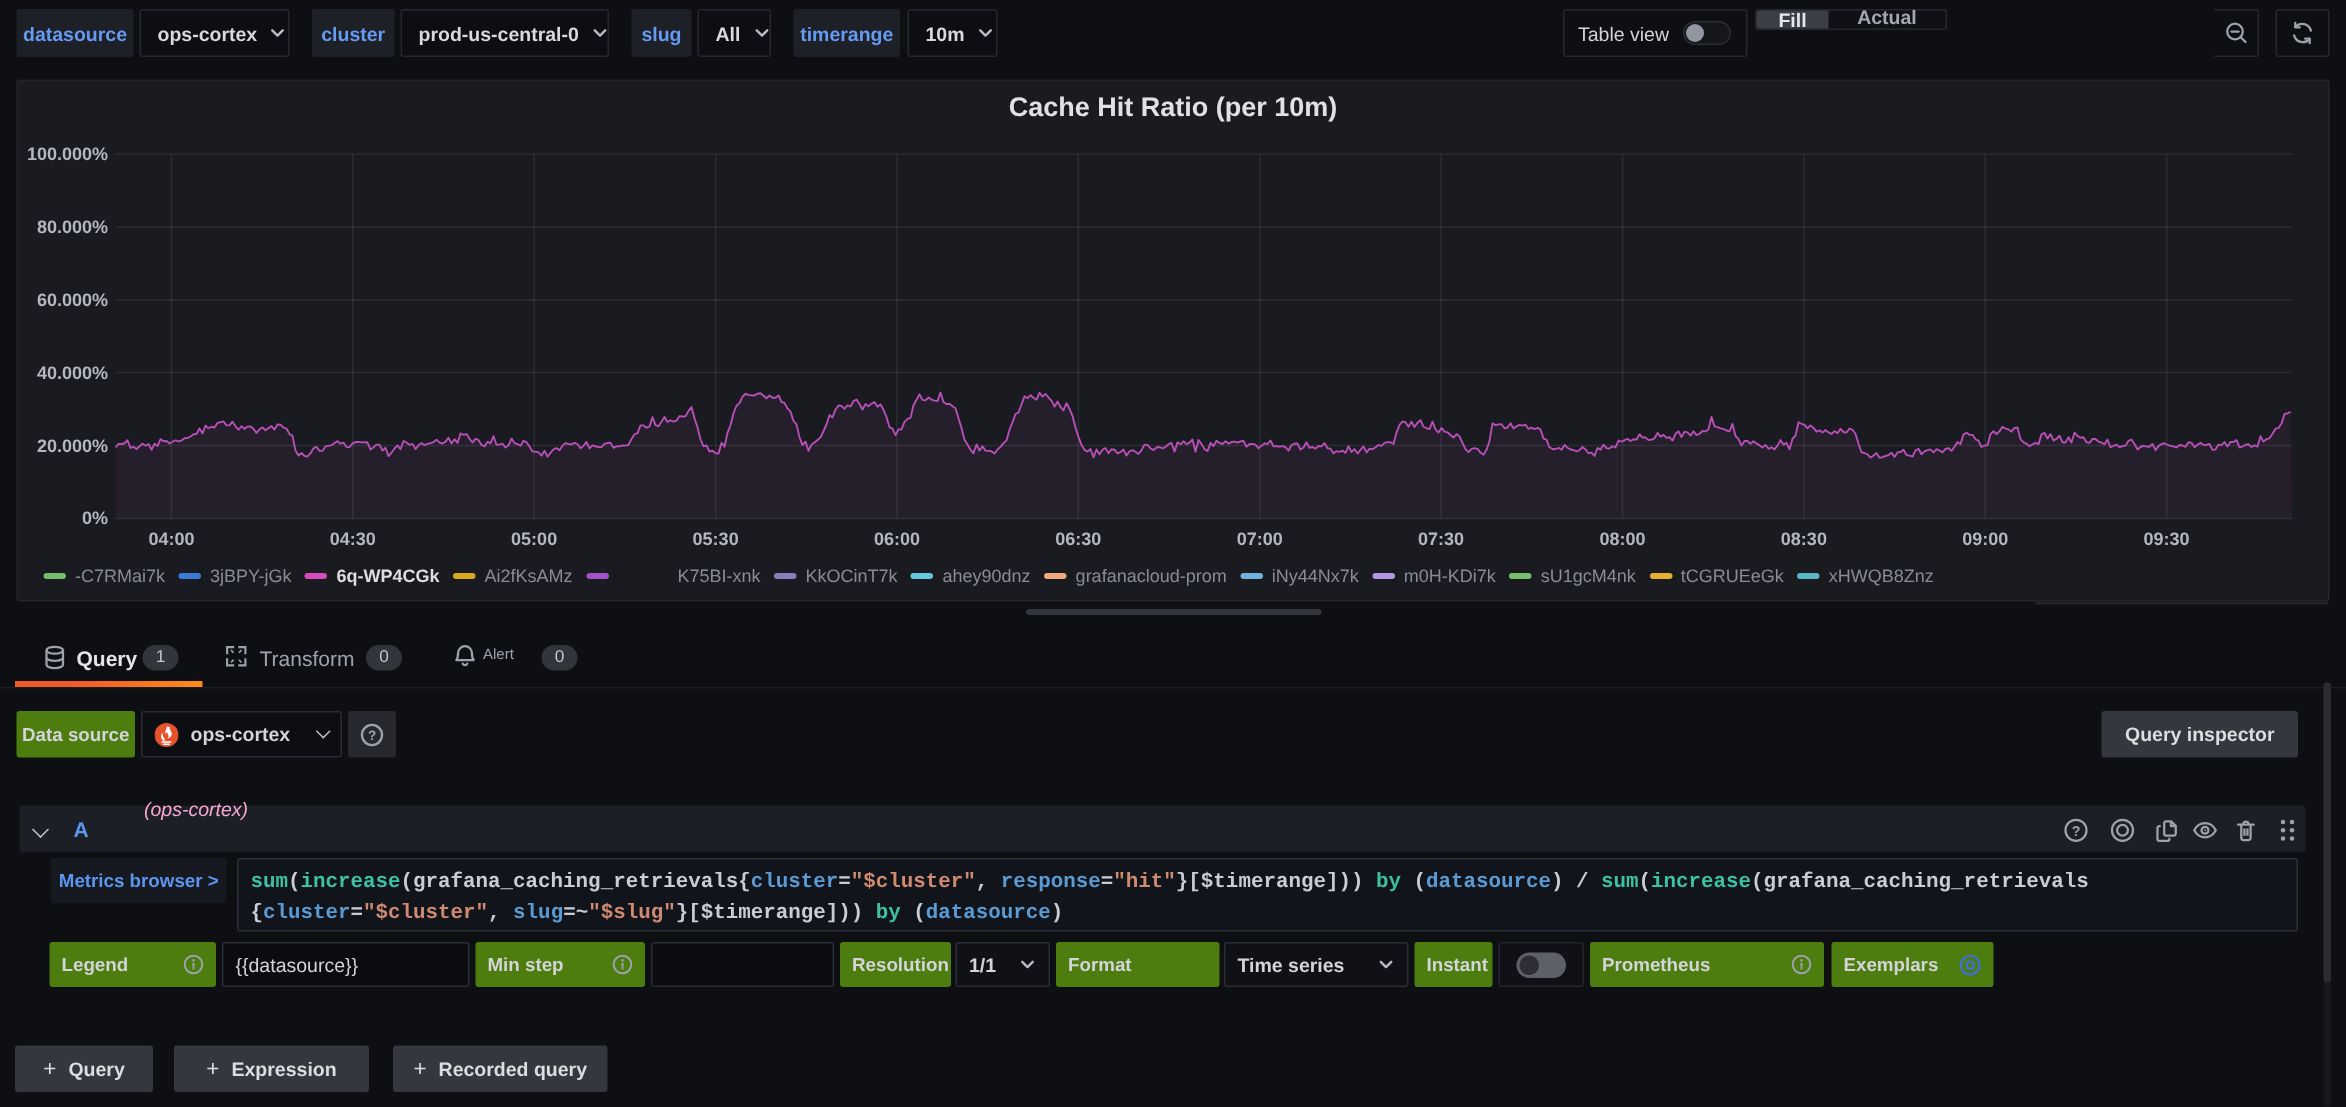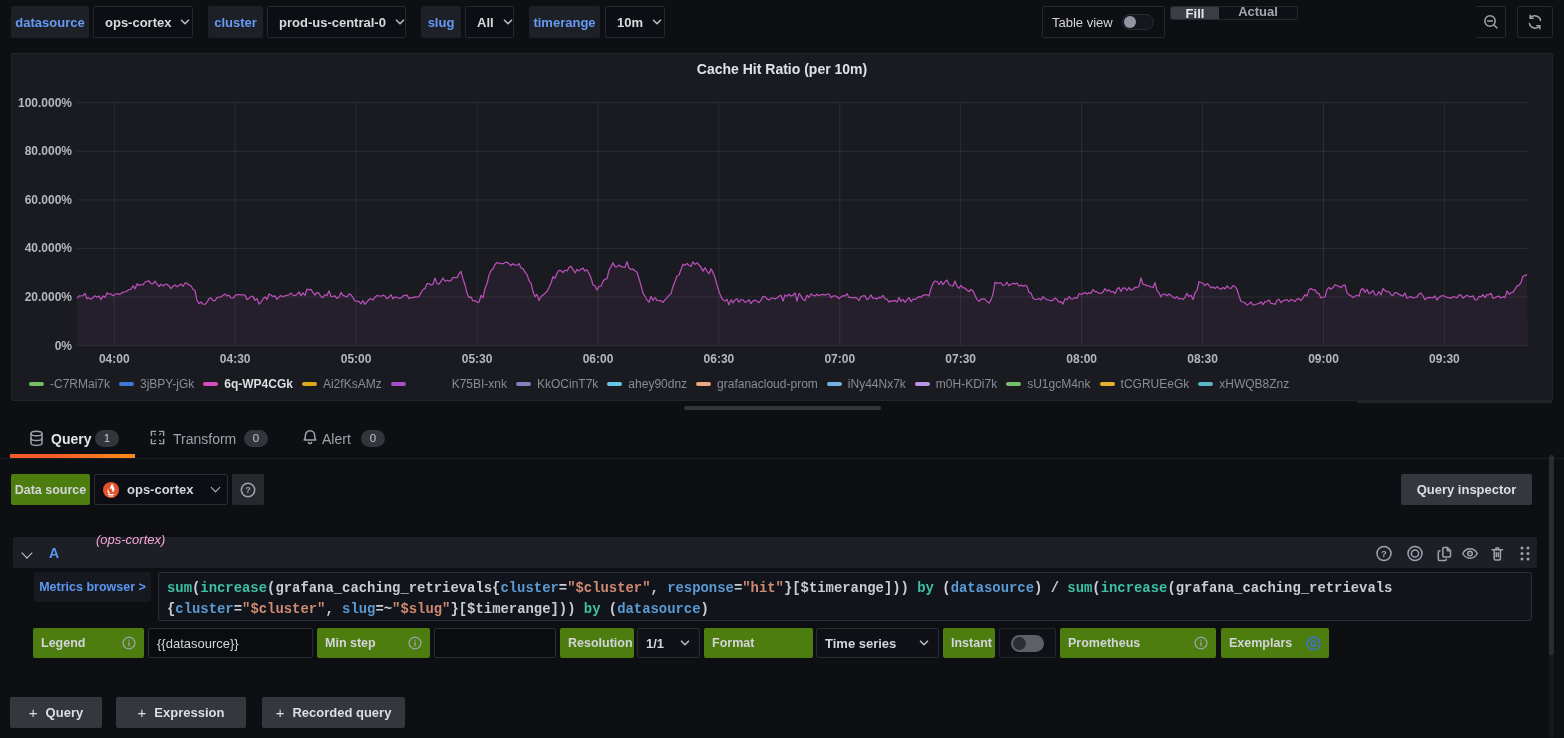--- a/index.html
+++ b/index.html
@@ -59,21 +59,21 @@
   <svg width="16" height="16" viewBox="0 0 16 16">
         <path d="M13.6 6.4A6 6 0 0 0 3.2 4.0" class="ico" stroke-linecap="round"></path>
         <path d="M3.2 1.2v3h3" class="ico" stroke-linecap="round" stroke-linejoin="round"></path>
         <path d="M2.4 9.6a6 6 0 0 0 10.4 2.4" class="ico" stroke-linecap="round"></path>
         <path d="M12.8 14.8v-3h-3" class="ico" stroke-linecap="round" stroke-linejoin="round"></path>
       </svg>
 </div>
 
 
 <div class="abs" style="left:11px;top:53px;width:1542px;height:348px;background:#191b20;border:1px solid #23252b;border-radius:2px;"></div>
-<div class="abs" style="left:11px;top:61px;width:1542px;height:17px;text-align:center;font-size:14px;font-weight:bold;color:#dfe1e6;">Cache Hit Ratio (per 10m)</div>
+<div class="abs" style="left:11px;top:61px;width:1542px;height:17px;text-align:center;font-size:18px;font-weight:bold;color:#dfe1e6;">Cache Hit Ratio (per 10m)</div>
 <svg id="chart" class="abs" style="left:0;top:0;" width="1564" height="738" viewBox="0 0 1564 738">
       <path d="M77.0 298.2 L79.0 295.9 L81.0 296.0 L83.0 295.5 L85.0 293.5 L87.0 298.6 L89.0 297.9 L91.0 299.3 L93.0 297.5 L95.0 295.8 L97.0 297.2 L99.0 296.0 L101.0 299.8 L103.0 295.9 L105.0 297.4 L107.0 292.7 L109.0 294.2 L111.0 294.0 L113.0 295.7 L115.0 294.5 L117.0 293.5 L119.0 294.3 L121.0 293.7 L123.0 292.1 L125.0 292.0 L127.0 291.0 L129.0 289.5 L131.0 289.3 L133.0 285.7 L135.0 288.9 L137.0 283.8 L139.0 285.5 L141.0 284.5 L143.0 285.0 L145.0 282.0 L147.0 281.4 L149.0 280.9 L151.0 283.6 L153.0 283.6 L155.0 281.1 L157.0 284.2 L159.0 286.5 L161.0 284.1 L163.0 285.9 L165.0 284.4 L167.0 284.3 L169.0 285.9 L171.0 288.6 L173.0 286.2 L175.0 284.9 L177.0 286.8 L179.0 285.4 L181.0 284.1 L183.0 286.4 L185.0 283.0 L187.0 283.2 L189.0 285.0 L191.0 285.8 L193.0 289.3 L195.0 290.6 L197.0 300.4 L199.0 303.6 L201.0 302.0 L203.0 304.0 L205.0 304.3 L207.0 302.1 L209.0 298.9 L211.0 297.8 L213.0 300.6 L215.0 300.6 L217.0 297.6 L219.0 297.2 L221.0 296.8 L223.0 295.3 L225.0 294.1 L227.0 295.8 L229.0 295.1 L231.0 298.0 L233.0 298.1 L235.0 295.6 L237.0 294.7 L239.0 294.6 L241.0 294.9 L243.0 294.8 L245.0 295.0 L247.0 299.7 L249.0 298.2 L251.0 296.4 L253.0 296.4 L255.0 300.4 L257.0 298.5 L259.0 304.1 L261.0 301.8 L263.0 299.0 L265.0 296.9 L267.0 299.5 L269.0 294.0 L271.0 295.0 L273.0 296.6 L275.0 295.9 L277.0 299.4 L279.0 296.9 L281.0 295.4 L283.0 296.8 L285.0 295.9 L287.0 295.4 L289.0 294.8 L291.0 293.1 L293.0 295.1 L295.0 295.7 L297.0 294.4 L299.0 291.9 L301.0 295.6 L303.0 292.8 L305.0 295.3 L307.0 289.0 L309.0 289.9 L311.0 289.4 L313.0 292.5 L315.0 295.0 L317.0 292.4 L319.0 293.4 L321.0 296.6 L323.0 297.7 L325.0 294.5 L327.0 295.6 L329.0 290.8 L331.0 296.5 L333.0 296.4 L335.0 295.8 L337.0 298.4 L339.0 296.9 L341.0 292.4 L343.0 295.4 L345.0 296.1 L347.0 297.2 L349.0 293.9 L351.0 294.8 L353.0 297.7 L355.0 301.0 L357.0 301.1 L359.0 301.5 L361.0 303.8 L363.0 300.5 L365.0 304.4 L367.0 301.9 L369.0 299.5 L371.0 298.7 L373.0 300.1 L375.0 297.1 L377.0 295.4 L379.0 296.0 L381.0 296.2 L383.0 295.2 L385.0 296.0 L387.0 298.8 L389.0 297.2 L391.0 294.6 L393.0 298.9 L395.0 296.9 L397.0 297.5 L399.0 298.1 L401.0 298.1 L403.0 295.9 L405.0 295.3 L407.0 295.1 L409.0 298.6 L411.0 297.6 L413.0 297.6 L415.0 296.9 L417.0 297.1 L419.0 296.5 L421.0 292.6 L423.0 289.5 L425.0 288.7 L427.0 283.6 L429.0 283.6 L431.0 285.2 L433.0 284.3 L435.0 278.1 L437.0 283.4 L439.0 284.2 L441.0 281.1 L443.0 278.0 L445.0 281.3 L447.0 280.2 L449.0 281.1 L451.0 280.4 L453.0 277.4 L455.0 277.7 L457.0 277.6 L459.0 273.9 L461.0 271.3 L463.0 278.9 L465.0 284.8 L467.0 292.9 L469.0 297.6 L471.0 296.9 L473.0 301.0 L475.0 300.5 L477.0 302.1 L479.0 302.4 L481.0 295.3 L483.0 297.8 L485.0 288.6 L487.0 283.5 L489.0 275.5 L491.0 270.5 L493.0 268.7 L495.0 264.5 L497.0 262.5 L499.0 263.2 L501.0 263.6 L503.0 263.7 L505.0 262.4 L507.0 262.2 L509.0 263.8 L511.0 265.5 L513.0 263.7 L515.0 265.2 L517.0 265.2 L519.0 263.6 L521.0 268.0 L523.0 268.6 L525.0 272.3 L527.0 274.4 L529.0 280.6 L531.0 282.9 L533.0 291.6 L535.0 296.7 L537.0 294.4 L539.0 300.6 L541.0 296.4 L543.0 295.0 L545.0 293.3 L547.0 291.6 L549.0 287.5 L551.0 283.0 L553.0 276.7 L555.0 278.3 L557.0 273.0 L559.0 270.3 L561.0 270.6 L563.0 272.5 L565.0 270.2 L567.0 271.0 L569.0 267.4 L571.0 266.3 L573.0 269.3 L575.0 273.0 L577.0 269.4 L579.0 270.9 L581.0 269.1 L583.0 268.1 L585.0 271.1 L587.0 269.7 L589.0 273.2 L591.0 278.0 L593.0 284.9 L595.0 285.8 L597.0 290.1 L599.0 286.3 L601.0 286.2 L603.0 281.3 L605.0 279.3 L607.0 278.6 L609.0 270.2 L611.0 266.5 L613.0 262.9 L615.0 266.6 L617.0 266.9 L619.0 265.0 L621.0 266.4 L623.0 267.1 L625.0 267.4 L627.0 261.7 L629.0 268.0 L631.0 269.4 L633.0 269.2 L635.0 270.8 L637.0 272.2 L639.0 278.8 L641.0 285.3 L643.0 293.1 L645.0 296.3 L647.0 299.8 L649.0 302.2 L651.0 296.3 L653.0 300.4 L655.0 297.5 L657.0 300.4 L659.0 300.6 L661.0 300.8 L663.0 302.4 L665.0 299.7 L667.0 297.9 L669.0 295.4 L671.0 293.6 L673.0 286.5 L675.0 281.6 L677.0 276.0 L679.0 275.0 L681.0 269.5 L683.0 264.2 L685.0 265.4 L687.0 263.5 L689.0 265.2 L691.0 266.5 L693.0 261.8 L695.0 264.4 L697.0 262.6 L699.0 265.0 L701.0 267.1 L703.0 271.1 L705.0 267.7 L707.0 271.3 L709.0 273.5 L711.0 268.8 L713.0 272.6 L715.0 277.3 L717.0 285.0 L719.0 291.4 L721.0 296.6 L723.0 299.8 L725.0 301.1 L727.0 299.3 L729.0 304.9 L731.0 299.6 L733.0 302.9 L735.0 299.8 L737.0 298.7 L739.0 302.1 L741.0 299.5 L743.0 299.8 L745.0 302.3 L747.0 301.4 L749.0 299.7 L751.0 303.7 L753.0 300.9 L755.0 300.1 L757.0 301.2 L759.0 302.7 L761.0 300.1 L763.0 296.4 L765.0 296.6 L767.0 298.9 L769.0 300.0 L771.0 298.3 L773.0 298.0 L775.0 298.9 L777.0 298.0 L779.0 296.1 L781.0 295.3 L783.0 301.1 L785.0 294.9 L787.0 296.2 L789.0 294.2 L791.0 296.1 L793.0 295.1 L795.0 293.0 L797.0 301.2 L799.0 293.3 L801.0 295.9 L803.0 299.4 L805.0 300.7 L807.0 295.3 L809.0 297.4 L811.0 293.8 L813.0 295.3 L815.0 296.0 L817.0 294.2 L819.0 295.7 L821.0 294.7 L823.0 294.4 L825.0 295.1 L827.0 294.2 L829.0 294.0 L831.0 297.8 L833.0 296.0 L835.0 295.9 L837.0 296.5 L839.0 298.8 L841.0 297.1 L843.0 295.6 L845.0 296.0 L847.0 293.7 L849.0 297.5 L851.0 297.4 L853.0 297.8 L855.0 297.4 L857.0 298.1 L859.0 300.5 L861.0 296.7 L863.0 295.8 L865.0 295.7 L867.0 299.7 L869.0 298.3 L871.0 294.9 L873.0 298.5 L875.0 298.0 L877.0 299.1 L879.0 297.3 L881.0 297.6 L883.0 295.4 L885.0 298.8 L887.0 299.1 L889.0 302.2 L891.0 300.8 L893.0 301.2 L895.0 300.4 L897.0 302.0 L899.0 297.4 L901.0 301.4 L903.0 299.4 L905.0 302.4 L907.0 299.9 L909.0 297.6 L911.0 301.6 L913.0 299.1 L915.0 299.5 L917.0 298.1 L919.0 296.6 L921.0 297.3 L923.0 295.3 L925.0 294.8 L927.0 294.8 L929.0 296.0 L931.0 288.4 L933.0 283.3 L935.0 281.0 L937.0 281.5 L939.0 284.5 L941.0 281.2 L943.0 284.6 L945.0 281.8 L947.0 280.1 L949.0 284.5 L951.0 285.5 L953.0 286.1 L955.0 281.0 L957.0 286.3 L959.0 288.4 L961.0 285.3 L963.0 287.7 L965.0 288.2 L967.0 290.0 L969.0 291.7 L971.0 289.4 L973.0 291.0 L975.0 295.2 L977.0 299.4 L979.0 301.4 L981.0 299.2 L983.0 298.8 L985.0 299.2 L987.0 301.7 L989.0 303.1 L991.0 299.9 L993.0 294.0 L995.0 282.2 L997.0 283.4 L999.0 282.9 L1001.0 282.8 L1003.0 285.5 L1005.0 285.0 L1007.0 282.2 L1009.0 285.7 L1011.0 284.2 L1013.0 283.3 L1015.0 283.8 L1017.0 283.1 L1019.0 286.0 L1021.0 285.1 L1023.0 286.1 L1025.0 285.3 L1027.0 286.3 L1029.0 292.4 L1031.0 293.1 L1033.0 298.2 L1035.0 299.3 L1037.0 299.5 L1039.0 298.5 L1041.0 299.9 L1043.0 296.6 L1045.0 298.5 L1047.0 299.7 L1049.0 300.0 L1051.0 300.9 L1053.0 300.1 L1055.0 298.0 L1057.0 299.6 L1059.0 302.2 L1061.0 301.7 L1063.0 304.0 L1065.0 298.6 L1067.0 299.8 L1069.0 296.5 L1071.0 298.8 L1073.0 299.0 L1075.0 297.5 L1077.0 298.3 L1079.0 293.7 L1081.0 294.5 L1083.0 293.4 L1085.0 292.5 L1087.0 294.0 L1089.0 292.8 L1091.0 293.1 L1093.0 289.5 L1095.0 291.7 L1097.0 291.6 L1099.0 293.4 L1101.0 293.1 L1103.0 292.2 L1105.0 288.6 L1107.0 291.1 L1109.0 289.9 L1111.0 291.9 L1113.0 291.5 L1115.0 293.7 L1117.0 289.2 L1119.0 287.5 L1121.0 291.4 L1123.0 287.8 L1125.0 288.2 L1127.0 290.4 L1129.0 287.5 L1131.0 290.1 L1133.0 289.2 L1135.0 287.3 L1137.0 287.6 L1139.0 286.2 L1141.0 277.9 L1143.0 284.3 L1145.0 284.7 L1147.0 285.6 L1149.0 285.9 L1151.0 287.0 L1153.0 287.5 L1155.0 282.6 L1157.0 290.6 L1159.0 292.8 L1161.0 297.0 L1163.0 294.0 L1165.0 294.0 L1167.0 295.8 L1169.0 294.1 L1171.0 295.6 L1173.0 296.9 L1175.0 298.3 L1177.0 296.6 L1179.0 299.2 L1181.0 298.2 L1183.0 299.6 L1185.0 297.1 L1187.0 293.4 L1189.0 296.5 L1191.0 295.2 L1193.0 299.6 L1195.0 292.5 L1197.0 290.4 L1199.0 281.5 L1201.0 282.5 L1203.0 283.3 L1205.0 285.5 L1207.0 283.6 L1209.0 285.3 L1211.0 287.8 L1213.0 286.9 L1215.0 288.4 L1217.0 286.7 L1219.0 288.3 L1221.0 289.3 L1223.0 287.4 L1225.0 288.9 L1227.0 285.9 L1229.0 288.0 L1231.0 288.3 L1233.0 285.7 L1235.0 286.5 L1237.0 289.2 L1239.0 295.9 L1241.0 301.5 L1243.0 302.0 L1245.0 302.9 L1247.0 305.1 L1249.0 303.7 L1251.0 302.0 L1253.0 305.2 L1255.0 304.7 L1257.0 304.0 L1259.0 303.4 L1261.0 301.8 L1263.0 304.6 L1265.0 301.6 L1267.0 301.3 L1269.0 299.9 L1271.0 303.3 L1273.0 303.7 L1275.0 304.4 L1277.0 300.3 L1279.0 299.2 L1281.0 302.8 L1283.0 300.9 L1285.0 300.1 L1287.0 299.6 L1289.0 301.6 L1291.0 299.4 L1293.0 300.3 L1295.0 301.6 L1297.0 299.2 L1299.0 298.7 L1301.0 300.6 L1303.0 297.8 L1305.0 294.7 L1307.0 296.1 L1309.0 289.6 L1311.0 288.5 L1313.0 289.9 L1315.0 289.9 L1317.0 292.9 L1319.0 293.7 L1321.0 298.0 L1323.0 297.0 L1325.0 296.8 L1327.0 289.4 L1329.0 287.5 L1331.0 289.3 L1333.0 287.4 L1335.0 284.6 L1337.0 285.7 L1339.0 286.3 L1341.0 287.8 L1343.0 285.3 L1345.0 285.0 L1347.0 292.8 L1349.0 294.9 L1351.0 295.8 L1353.0 297.5 L1355.0 296.2 L1357.0 295.2 L1359.0 296.1 L1361.0 289.6 L1363.0 288.6 L1365.0 292.3 L1367.0 289.4 L1369.0 293.6 L1371.0 292.6 L1373.0 290.5 L1375.0 294.8 L1377.0 295.0 L1379.0 291.5 L1381.0 295.0 L1383.0 288.5 L1385.0 290.6 L1387.0 291.8 L1389.0 291.5 L1391.0 294.8 L1393.0 295.3 L1395.0 292.6 L1397.0 292.7 L1399.0 294.4 L1401.0 295.1 L1403.0 296.2 L1405.0 293.0 L1407.0 298.3 L1409.0 297.2 L1411.0 296.5 L1413.0 298.0 L1415.0 297.5 L1417.0 297.1 L1419.0 293.9 L1421.0 293.0 L1423.0 296.0 L1425.0 299.7 L1427.0 298.0 L1429.0 297.3 L1431.0 297.7 L1433.0 297.8 L1435.0 296.0 L1437.0 300.1 L1439.0 297.4 L1441.0 296.1 L1443.0 295.5 L1445.0 296.5 L1447.0 297.3 L1449.0 297.6 L1451.0 298.3 L1453.0 296.7 L1455.0 297.0 L1457.0 297.9 L1459.0 294.8 L1461.0 295.2 L1463.0 298.2 L1465.0 296.5 L1467.0 295.2 L1469.0 296.6 L1471.0 296.6 L1473.0 295.9 L1475.0 299.9 L1477.0 299.7 L1479.0 296.4 L1481.0 296.8 L1483.0 294.7 L1485.0 297.7 L1487.0 294.7 L1489.0 294.7 L1491.0 293.3 L1493.0 298.3 L1495.0 297.7 L1497.0 296.5 L1499.0 296.2 L1501.0 298.0 L1503.0 296.9 L1505.0 297.7 L1507.0 290.8 L1509.0 294.4 L1511.0 292.7 L1513.0 292.2 L1515.0 289.1 L1517.0 285.8 L1519.0 285.4 L1521.0 282.4 L1523.0 276.0 L1525.0 275.6 L1527.0 274.5 L1528 345.6 L77 345.6 Z" fill="rgba(190,78,184,0.07)" stroke="none"></path>
 <line x1="77" y1="102.7" x2="1528" y2="102.7" stroke="rgba(204,204,220,0.10)" stroke-width="1"></line>
 <line x1="77" y1="151.3" x2="1528" y2="151.3" stroke="rgba(204,204,220,0.10)" stroke-width="1"></line>
 <line x1="77" y1="199.9" x2="1528" y2="199.9" stroke="rgba(204,204,220,0.10)" stroke-width="1"></line>
 <line x1="77" y1="248.4" x2="1528" y2="248.4" stroke="rgba(204,204,220,0.10)" stroke-width="1"></line>
 <line x1="77" y1="297.0" x2="1528" y2="297.0" stroke="rgba(204,204,220,0.10)" stroke-width="1"></line>
 <line x1="77" y1="345.6" x2="1528" y2="345.6" stroke="rgba(204,204,220,0.10)" stroke-width="1"></line>
 <line x1="114.3" y1="102.7" x2="114.3" y2="345.6" stroke="rgba(204,204,220,0.10)" stroke-width="1"></line>
 <line x1="235.2" y1="102.7" x2="235.2" y2="345.6" stroke="rgba(204,204,220,0.10)" stroke-width="1"></line>
@@ -187,21 +187,21 @@
       </svg>
 </div>
 <div class="abs" style="left:173px;top:431px;font-size:14px;color:#9da3ad;">Transform</div>
 <div class="abs" style="left:244px;top:430px;width:24px;height:17px;background:#32353b;border-radius:9px;text-align:center;font-size:11.5px;line-height:17px;color:#c3c6cc;">0</div>
 <div class="abs" style="left:303px;top:429px;width:14px;height:16px;">
   <svg width="14" height="16" viewBox="0 0 14 16">
         <path d="M7 1.8a4.6 4.6 0 0 0-4.6 4.6c0 3.2-1.2 4.6-1.2 4.6h11.6s-1.2-1.4-1.2-4.6A4.6 4.6 0 0 0 7 1.8z" class="ico" stroke-linejoin="round"></path>
         <path d="M5.5 13.4a1.6 1.6 0 0 0 3 0" class="ico" stroke-linecap="round"></path>
       </svg>
 </div>
-<div class="abs" style="left:322px;top:431px;font-size:14px;color:#9da3ad;">Alert</div>
+<div class="abs" style="left:322px;top:431px;font-size:10px;color:#9da3ad;">Alert</div>
 <div class="abs" style="left:361px;top:430px;width:24px;height:17px;background:#32353b;border-radius:9px;text-align:center;font-size:11.5px;line-height:17px;color:#c3c6cc;">0</div>
 
 
 <div class="flabel" style="left:11px;top:474px;width:79px;height:31px;padding:0 6px;justify-content:center;">Data source</div>
 <div class="fsel" style="left:94px;top:474px;width:134px;height:31px;background:#0d0e13;">
   <span style="display:flex;align-items:center;">
     <svg width="16" height="16" viewBox="0 0 16 16">
           <circle cx="8" cy="8" r="8" fill="#e6522c"></circle>
           <path d="M8 2.2c.5 1.1-.2 1.9-.6 2.7-.4.8-.4 1.7.2 2.4.1-.6.4-1.1.8-1.4-.1 1 .5 1.5.8 2.3.3.8.1 1.6-.3 2.1 1.5-.3 2.6-1.6 2.6-3.1 0-1-.5-1.6-.9-2.4-.4-.7-.6-1.5-.2-2.3C9.3 2.8 8.6 2.4 8 2.2zM5.4 6.4c-.6.8-1 1.6-1 2.7 0 1.5 1.1 2.8 2.6 3.1-.4-.5-.6-1.3-.3-2.1-.8-.5-1.3-1.4-1.3-2.4 0-.5 0-.9 0-1.3z" fill="#fff"></path>
           <rect x="4.6" y="12.1" width="6.8" height="1" rx=".5" fill="#fff"></rect>

